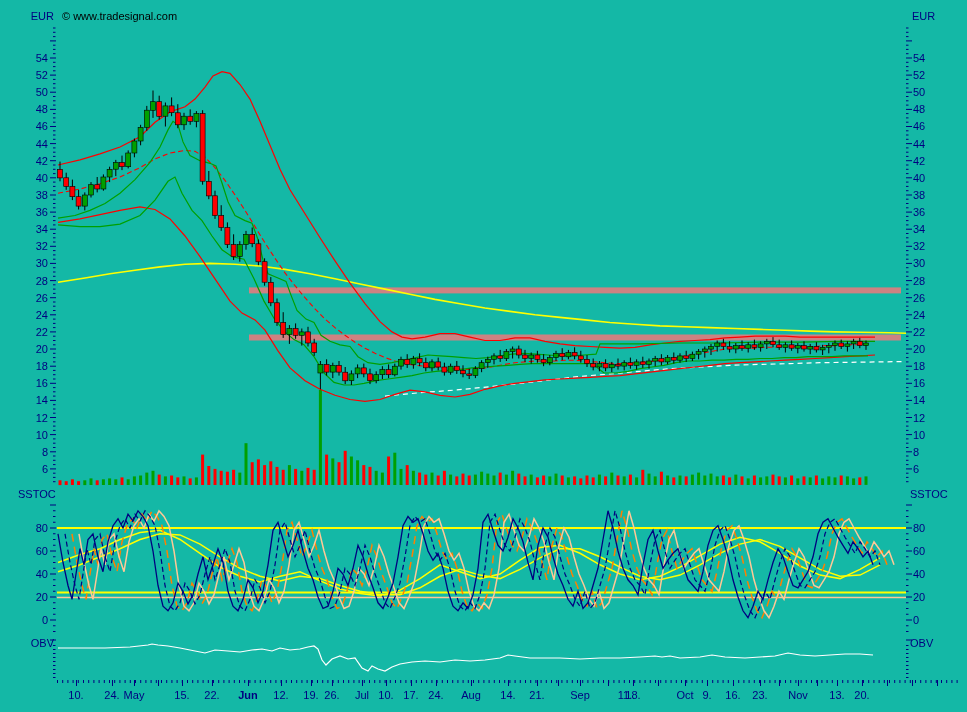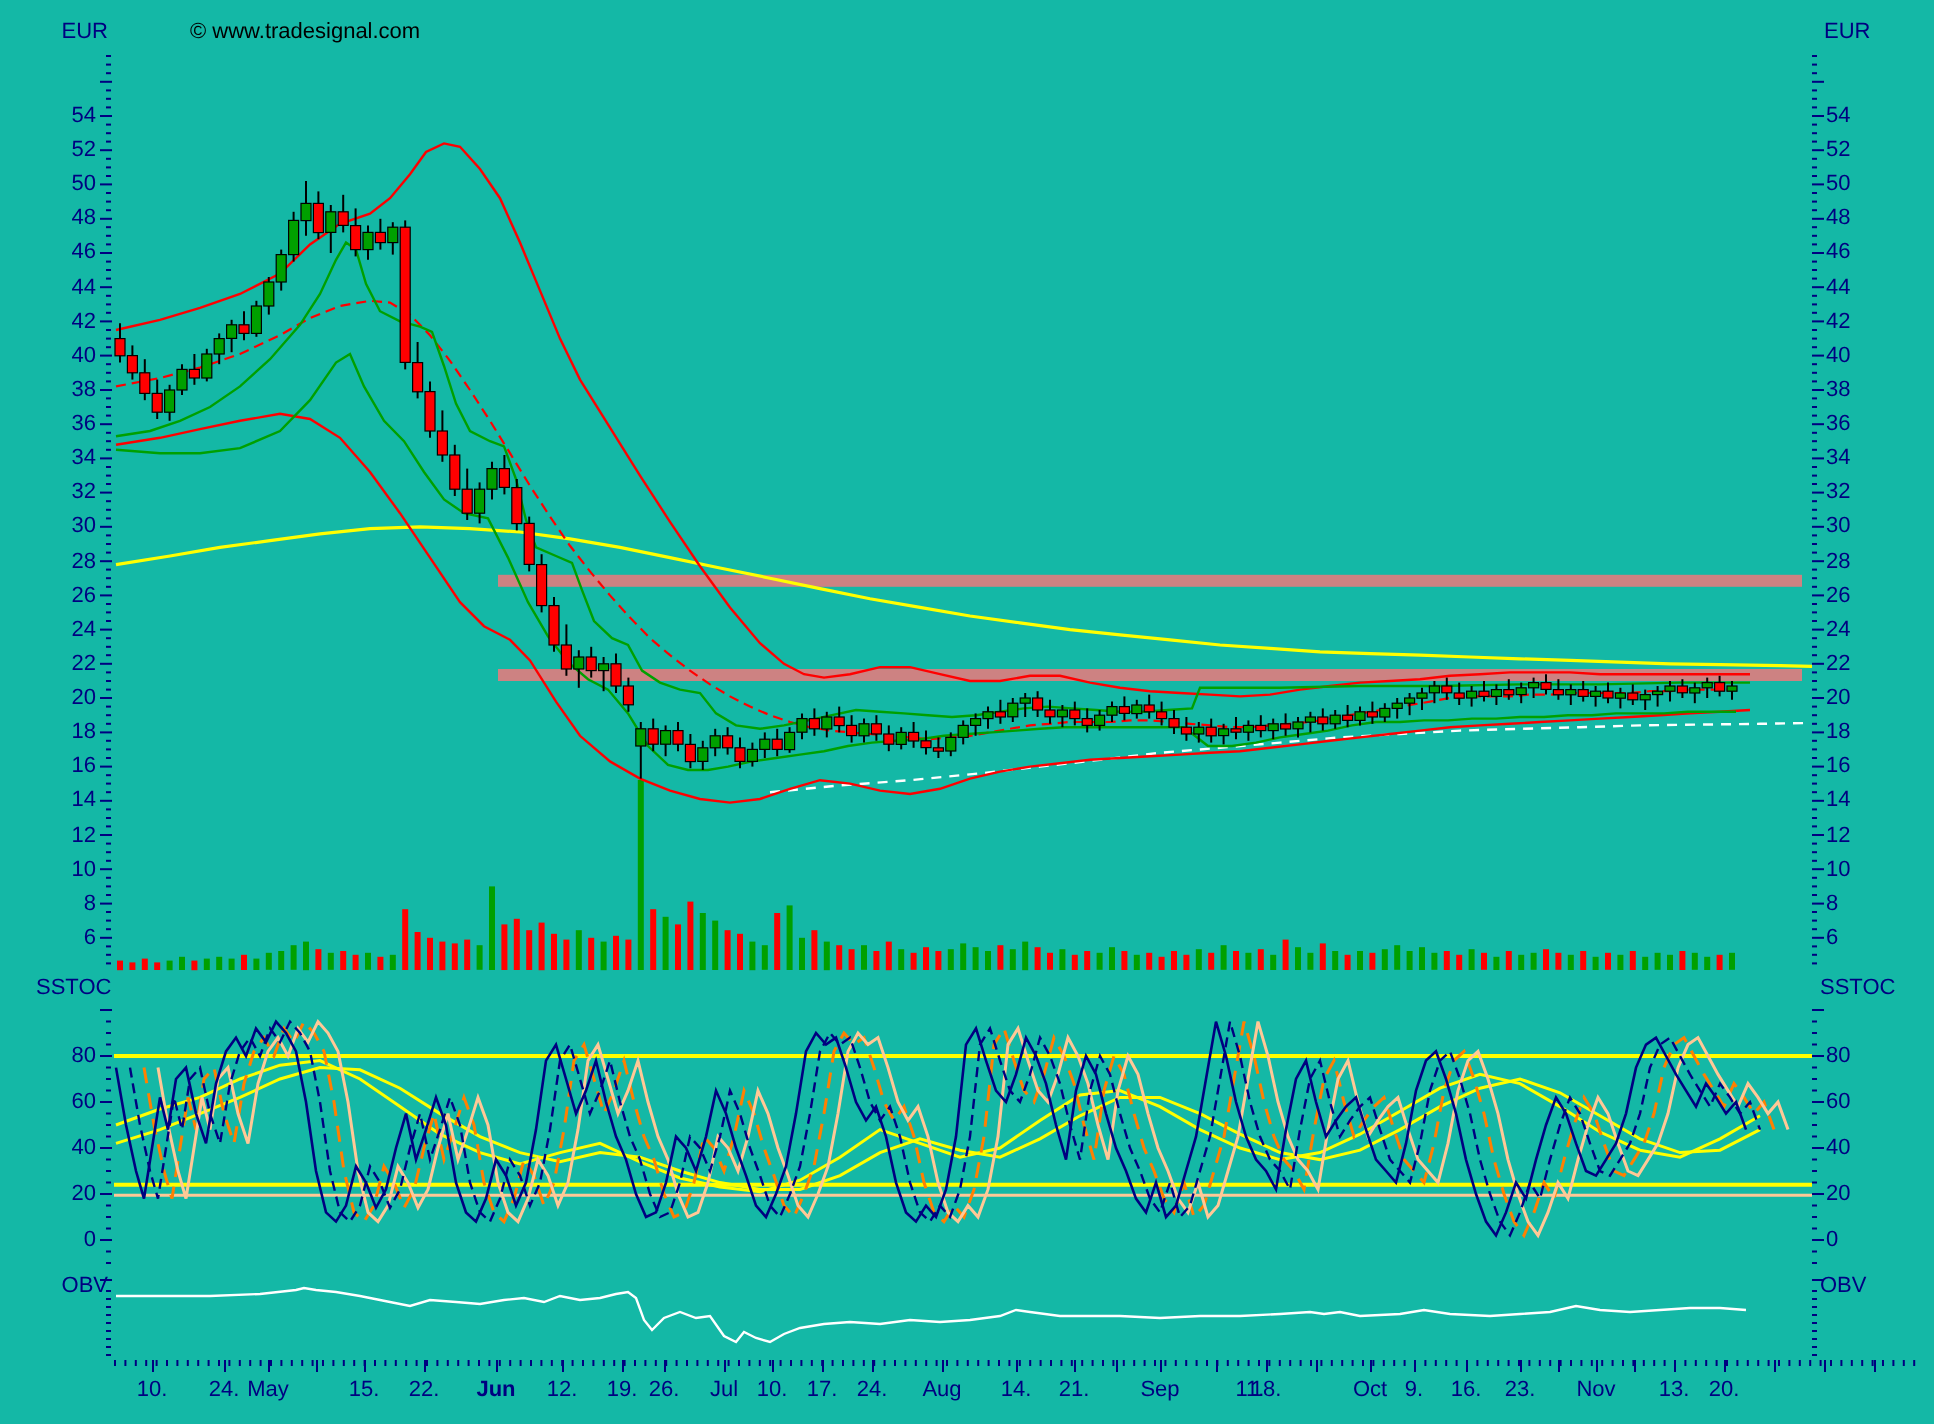--- a/index.html
+++ b/index.html
@@ -921,21 +921,21 @@
       <rect x="817" y="680" width="1" height="6" fill="#000080"></rect>
       <rect x="837" y="680" width="1" height="6" fill="#000080"></rect>
       <rect x="862" y="680" width="1" height="6" fill="#000080"></rect>
       <rect x="887" y="680" width="1" height="6" fill="#000080"></rect>
       <rect x="912" y="680" width="1" height="6" fill="#000080"></rect>
       <rect x="937" y="680" width="1" height="6" fill="#000080"></rect>
     </svg>
 
   <div class="lbl ral" style="left:29px;top:10px;width:25px;">EUR</div>
   <div class="lbl" style="left:912px;top:10px;">EUR</div>
-  <div class="lbl black" style="left:62px;top:10px;margin-left:33px;">© www.tradesignal.com</div>
+  <div class="lbl black" style="left:62px;top:10px;">© www.tradesignal.com</div>
   <div class="lbl ral" style="left:18px;top:488px;width:36px;">SSTOC</div>
   <div class="lbl" style="left:910px;top:488px;">SSTOC</div>
   <div class="lbl ral" style="left:18px;top:637px;width:36px;">OBV</div>
   <div class="lbl" style="left:910px;top:637px;">OBV</div>
 
   <div id="gen-labels">
       <div class="lbl ral" style="left: 22px; top: 52px; width: 26px;">54</div>
       <div class="lbl " style="left: 913px; top: 52px;">54</div>
       <div class="lbl ral" style="left: 22px; top: 69.12px; width: 26px;">52</div>
       <div class="lbl " style="left: 913px; top: 69.12px;">52</div>

